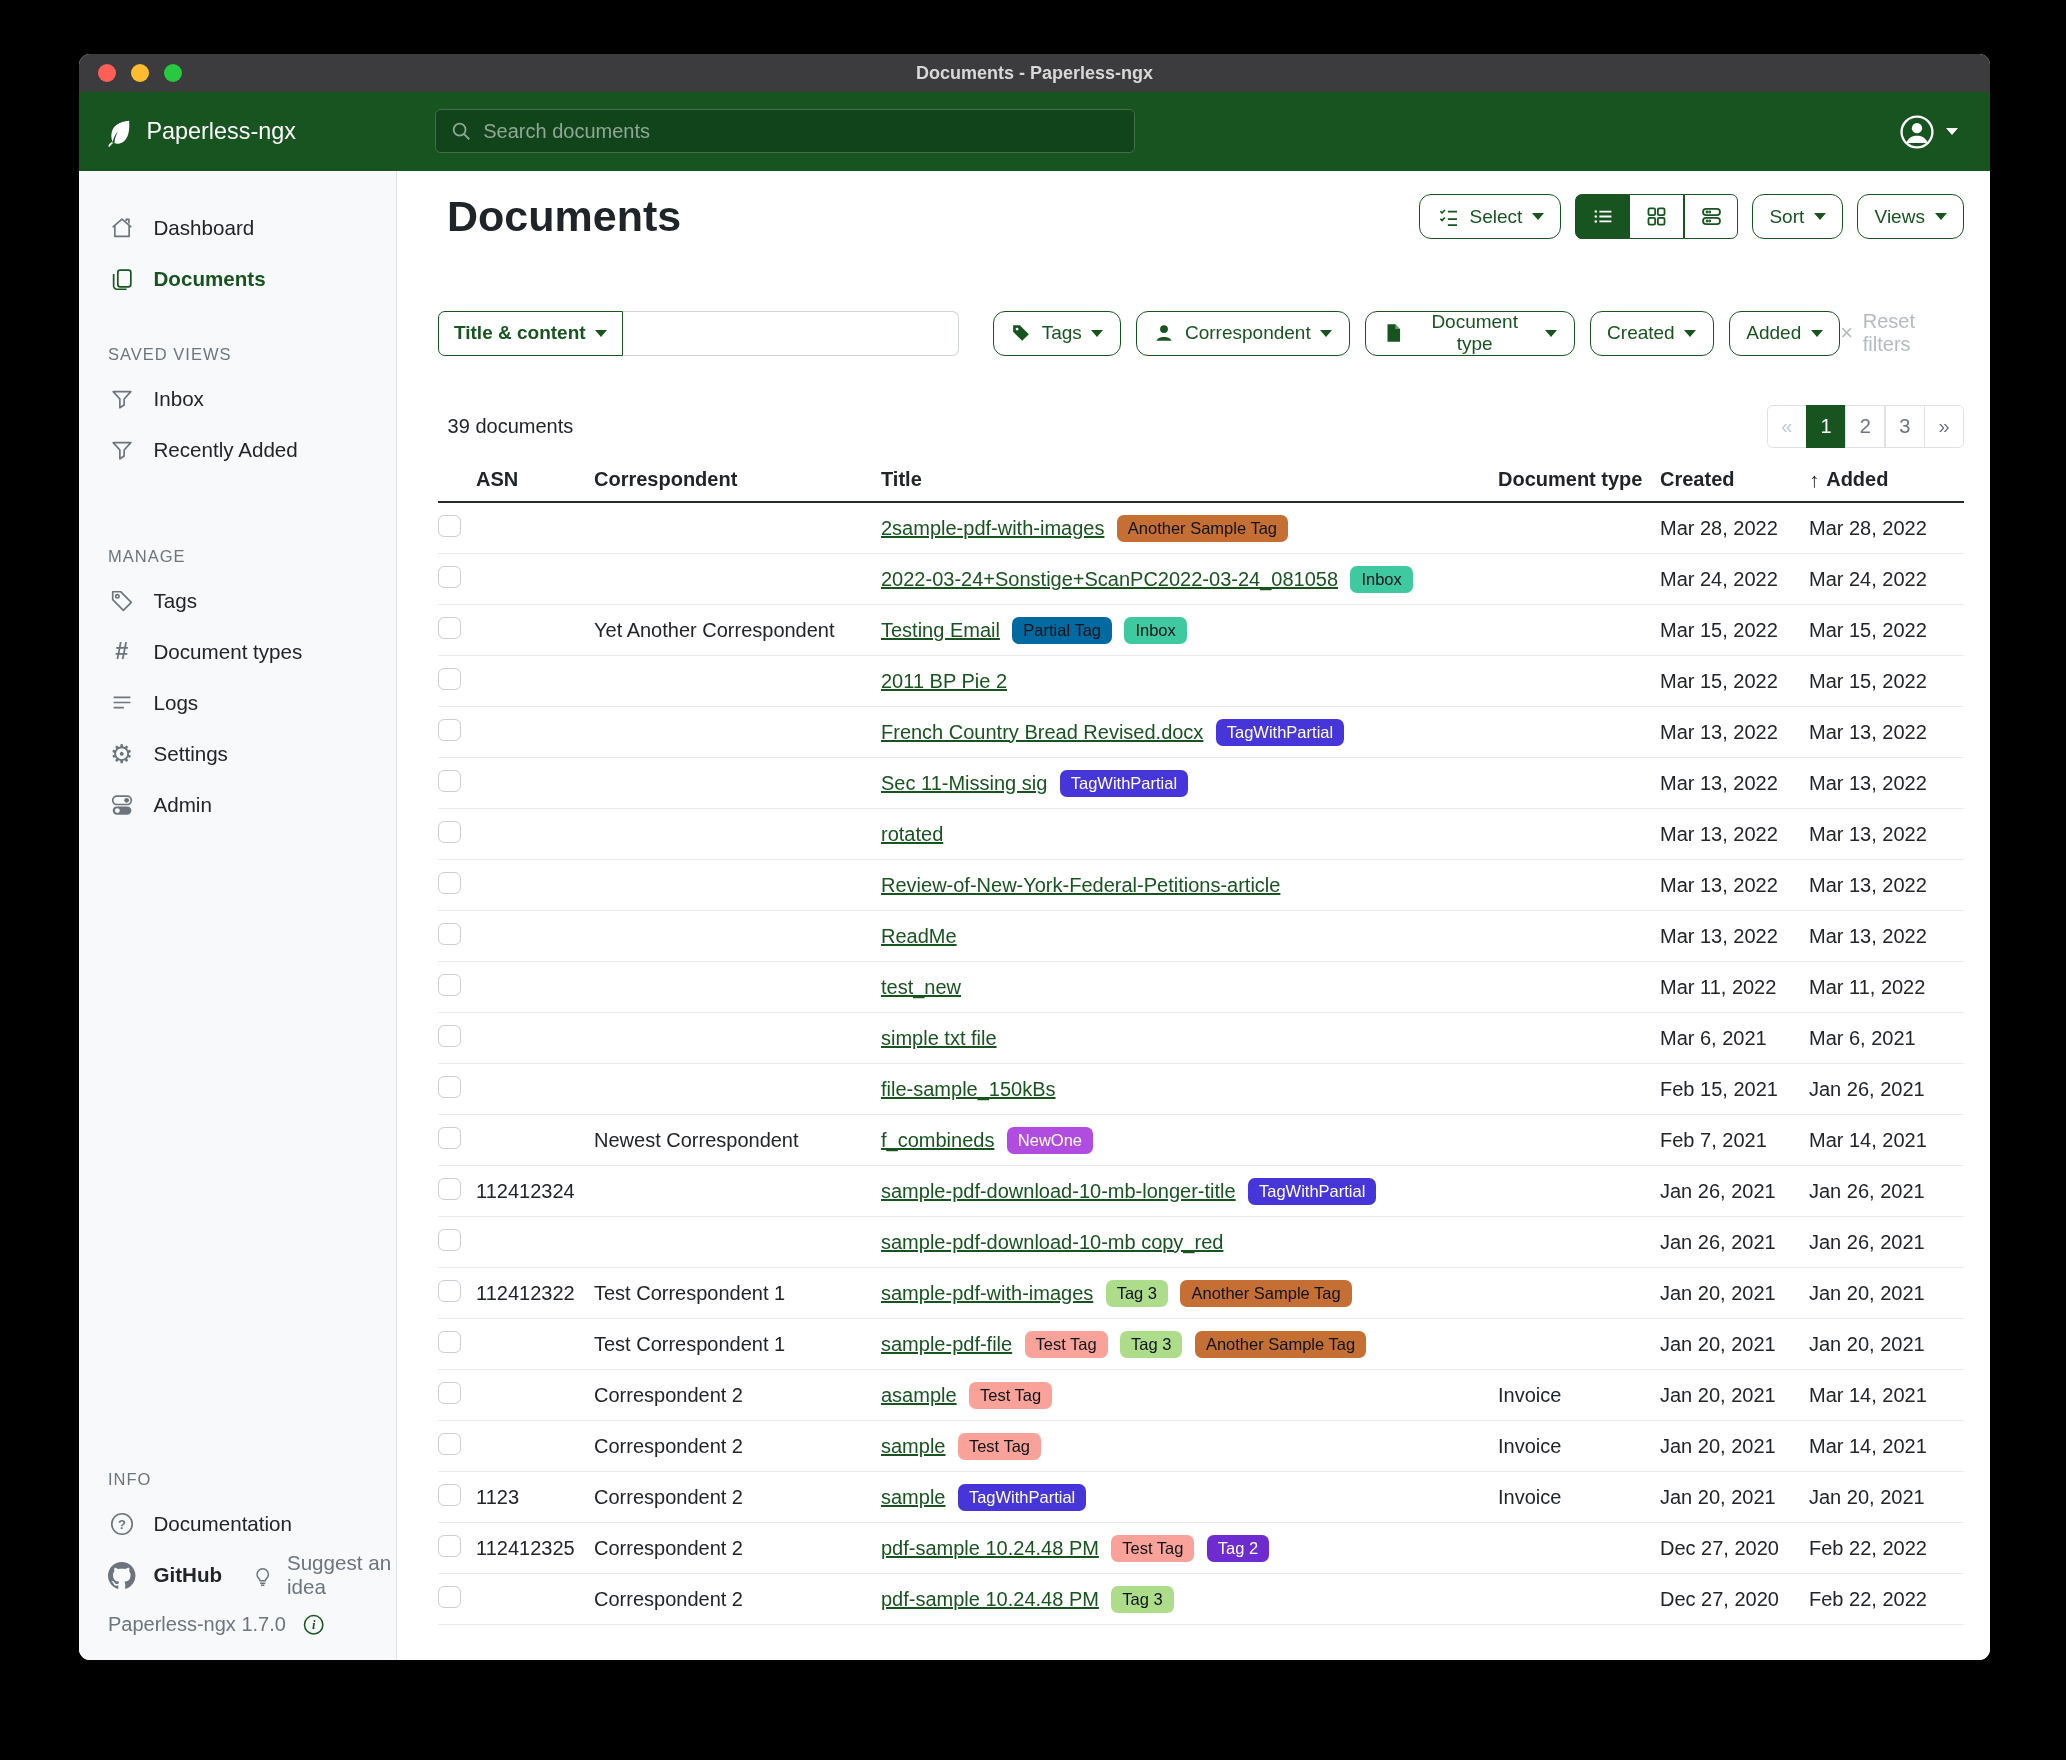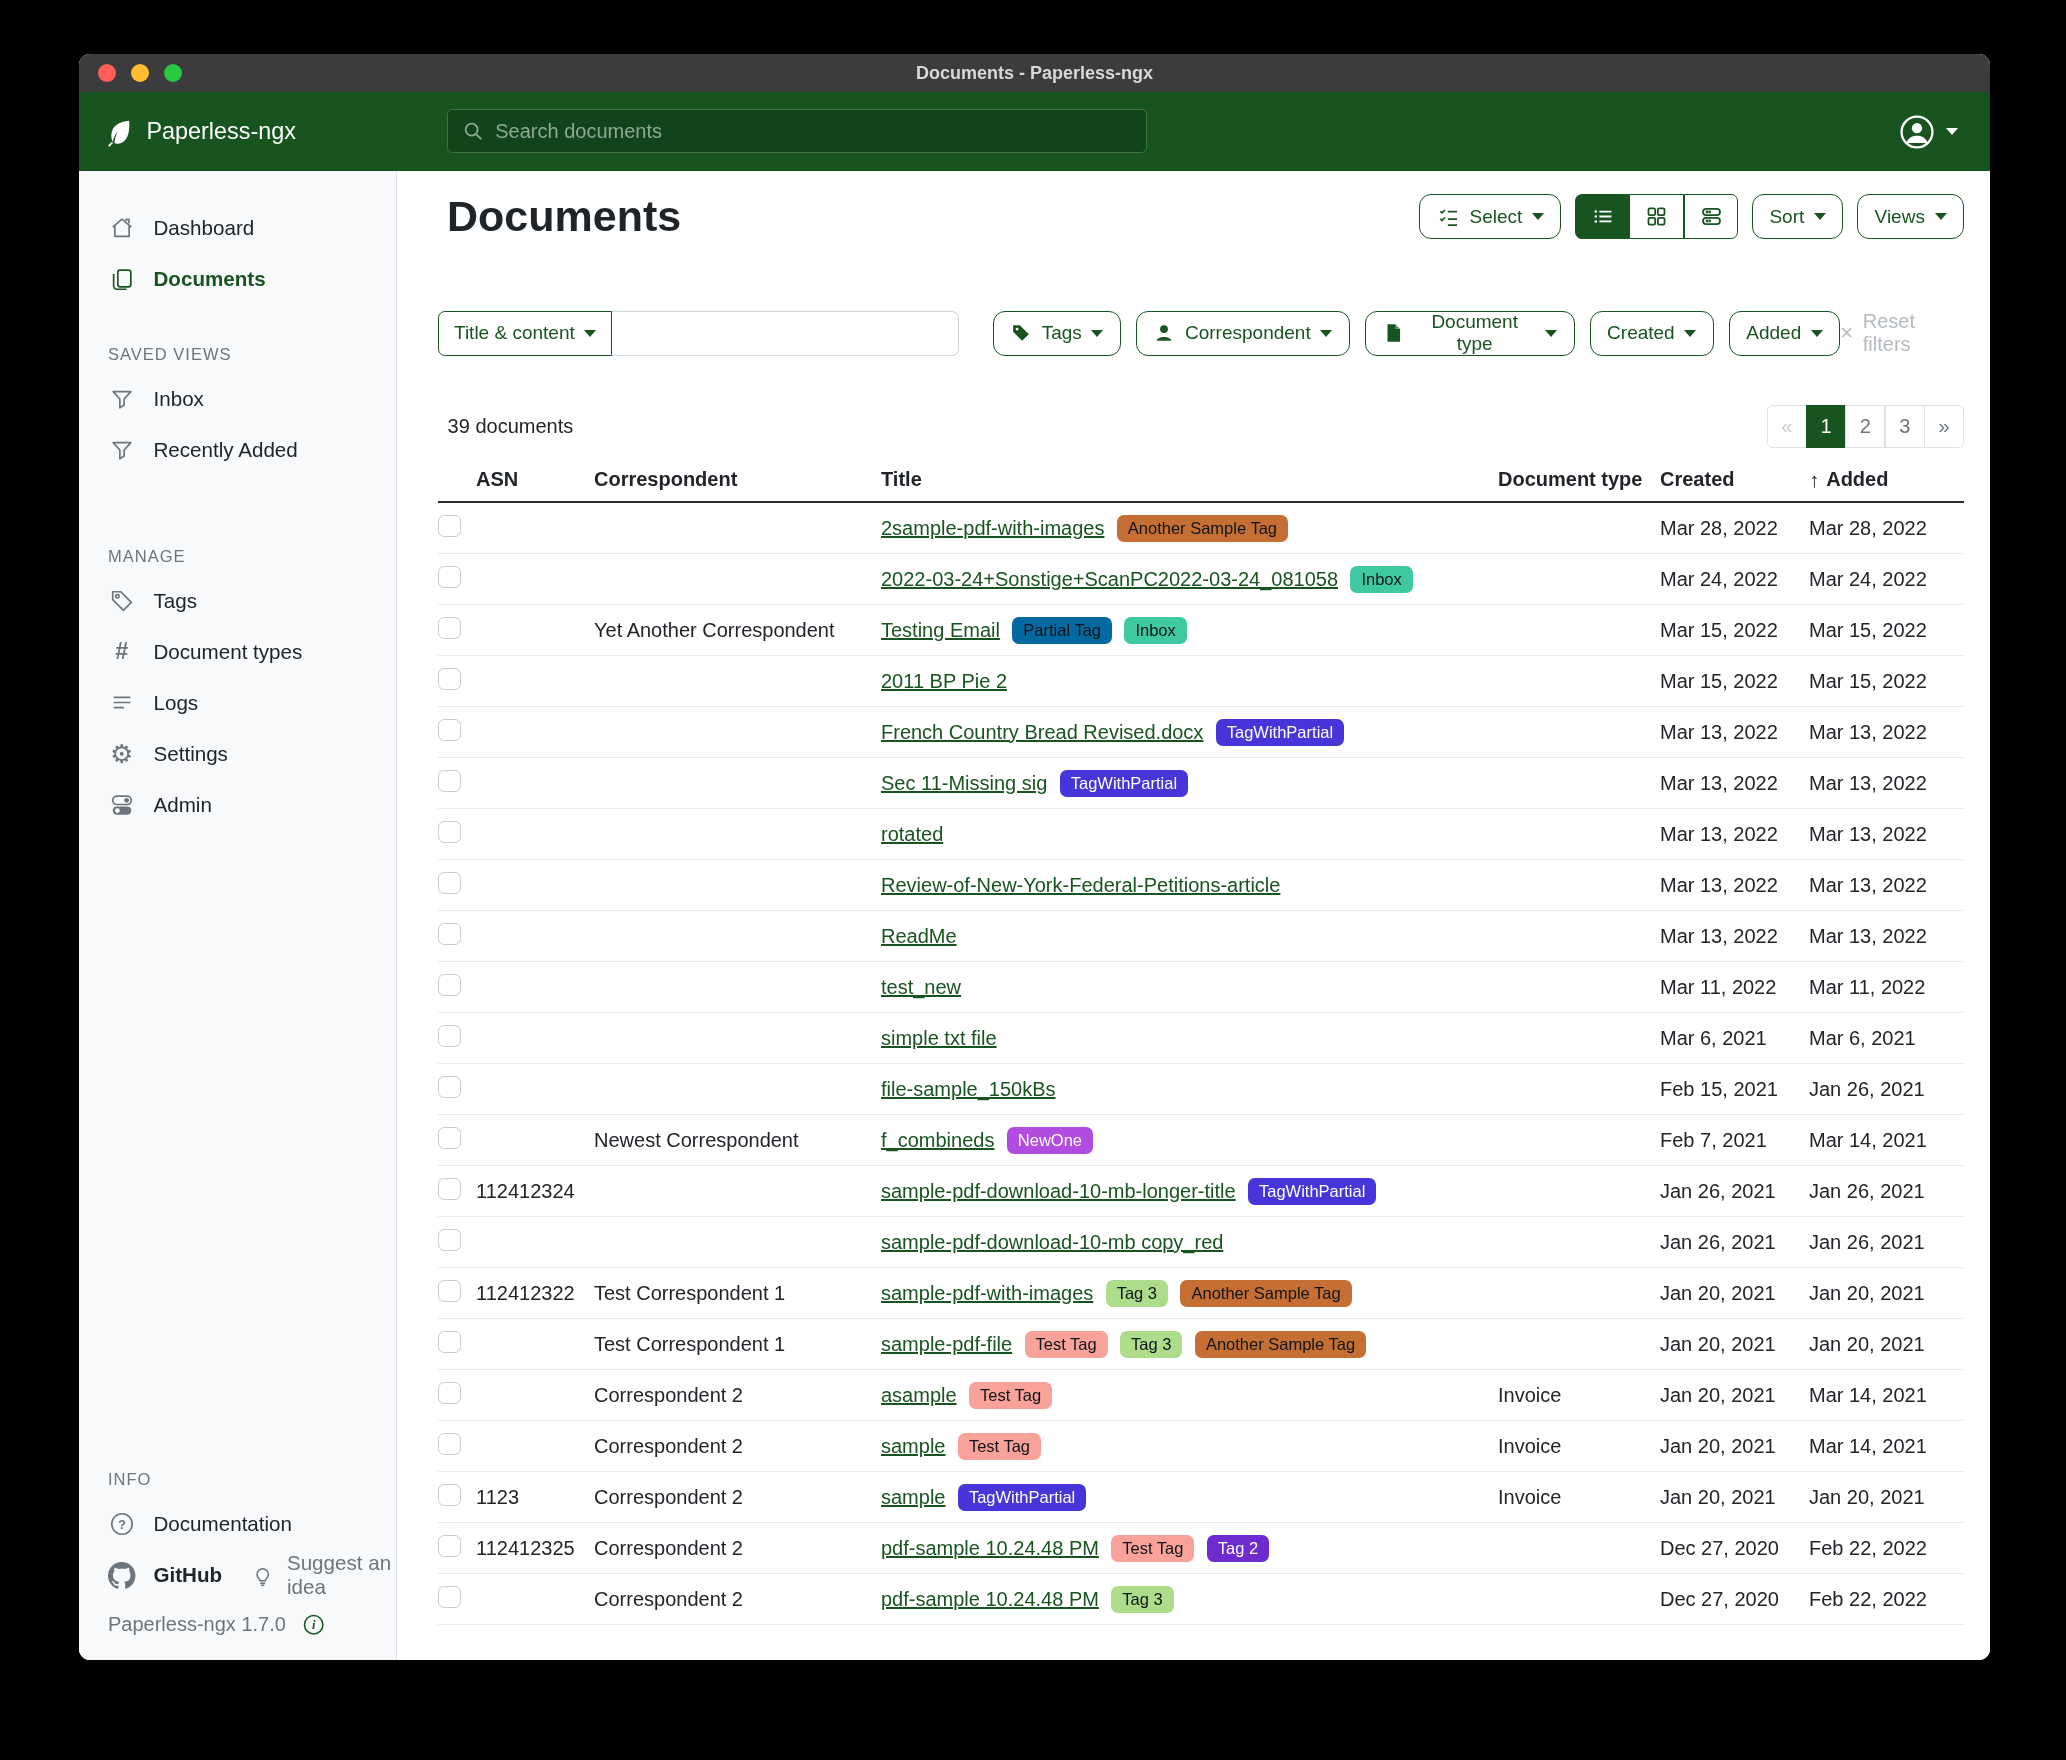--- a/index.html
+++ b/index.html
@@ -17,21 +17,21 @@
   
   .titlebar{flex:0 0 38px;background:#3c3c3e;position:relative;display:flex;align-items:center;justify-content:center;}
   .traffic{position:absolute;left:19px;display:flex;gap:15px;align-items:center;}
   .dot{width:18px;height:18px;border-radius:50%;}
   .dot.red{background:#ff5f57}.dot.yellow{background:#febc2e}.dot.green{background:#28c840}
   .titlebar-title{color:#d8d8d8;font-size:18px;font-weight:700;}
   
   .navbar{flex:0 0 79px;background:#17541f;position:relative;display:flex;align-items:center;}
   .brand{display:flex;align-items:center;gap:12.4px;margin-left:25px;color:#fff;font-size:23.4px;font-weight:500;}
   .search-wrap{
-    position:absolute;left:368px;top:17px;width:700px;height:44px;
+    position:absolute;left:356px;top:17px;width:700px;height:44px;
     background:#12441b;border:0.7px solid #456f4b;border-radius:5.5px;
     display:flex;align-items:center;padding:0 13.7px;box-sizing:border-box;gap:9.6px;
   }
   .search-wrap input{
     flex:1;background:transparent;border:none;outline:none;color:#e8efe9;font-size:20px;
     font-family:inherit;
   }
   .search-wrap input::placeholder{color:#8fa795;}
   .user-area{position:absolute;right:32px;display:flex;align-items:center;gap:11px;color:#fff;}
   
@@ -66,21 +66,21 @@
   .btn-group{display:flex;}
   .btn-group .btn{border-radius:0;border-left-width:0.7px;border-right-width:0.7px;padding:0 13.7px;}
   .btn-group .btn:first-child{border-radius:6.9px 0 0 6.9px;border-left-width:1.4px;}
   .btn-group .btn:last-child{border-radius:0 6.9px 6.9px 0;border-right-width:1.4px;}
   .btn.active{background:#17541f;color:#fff;}
   
   .filter-row{display:flex;align-items:center;margin-top:69px;height:48px;}
   .field-group{display:flex;width:539px;height:45px;}
   .field-btn{
     height:45px;border:1.4px solid #17541f;border-radius:6.9px 0 0 6.9px;background:#fff;color:#17541f;
-    font-size:19px;display:flex;align-items:center;gap:9.6px;padding:0 15px;box-sizing:border-box;white-space:nowrap;
+    font-size:19px;display:flex;align-items:center;gap:9.6px;padding:0 15px;box-sizing:border-box;white-space:nowrap;font-weight:bold;
   }
   .field-input{
     flex:1;border:0.7px solid #ced4da;border-left:none;border-radius:0 6.9px 6.9px 0;
     font-size:19px;padding:0 13.7px;outline:none;color:#212529;font-family:inherit;box-sizing:border-box;
   }
   .filter-row .btn.f{margin-left:15px;}
   .filter-row .btn.first-f{margin-left:34px;}
   .reset{margin-left:auto;display:flex;align-items:center;gap:9.6px;color:#b4bac0;font-size:20px;}
   .reset .x{font-size:22px;line-height:1;}
   

